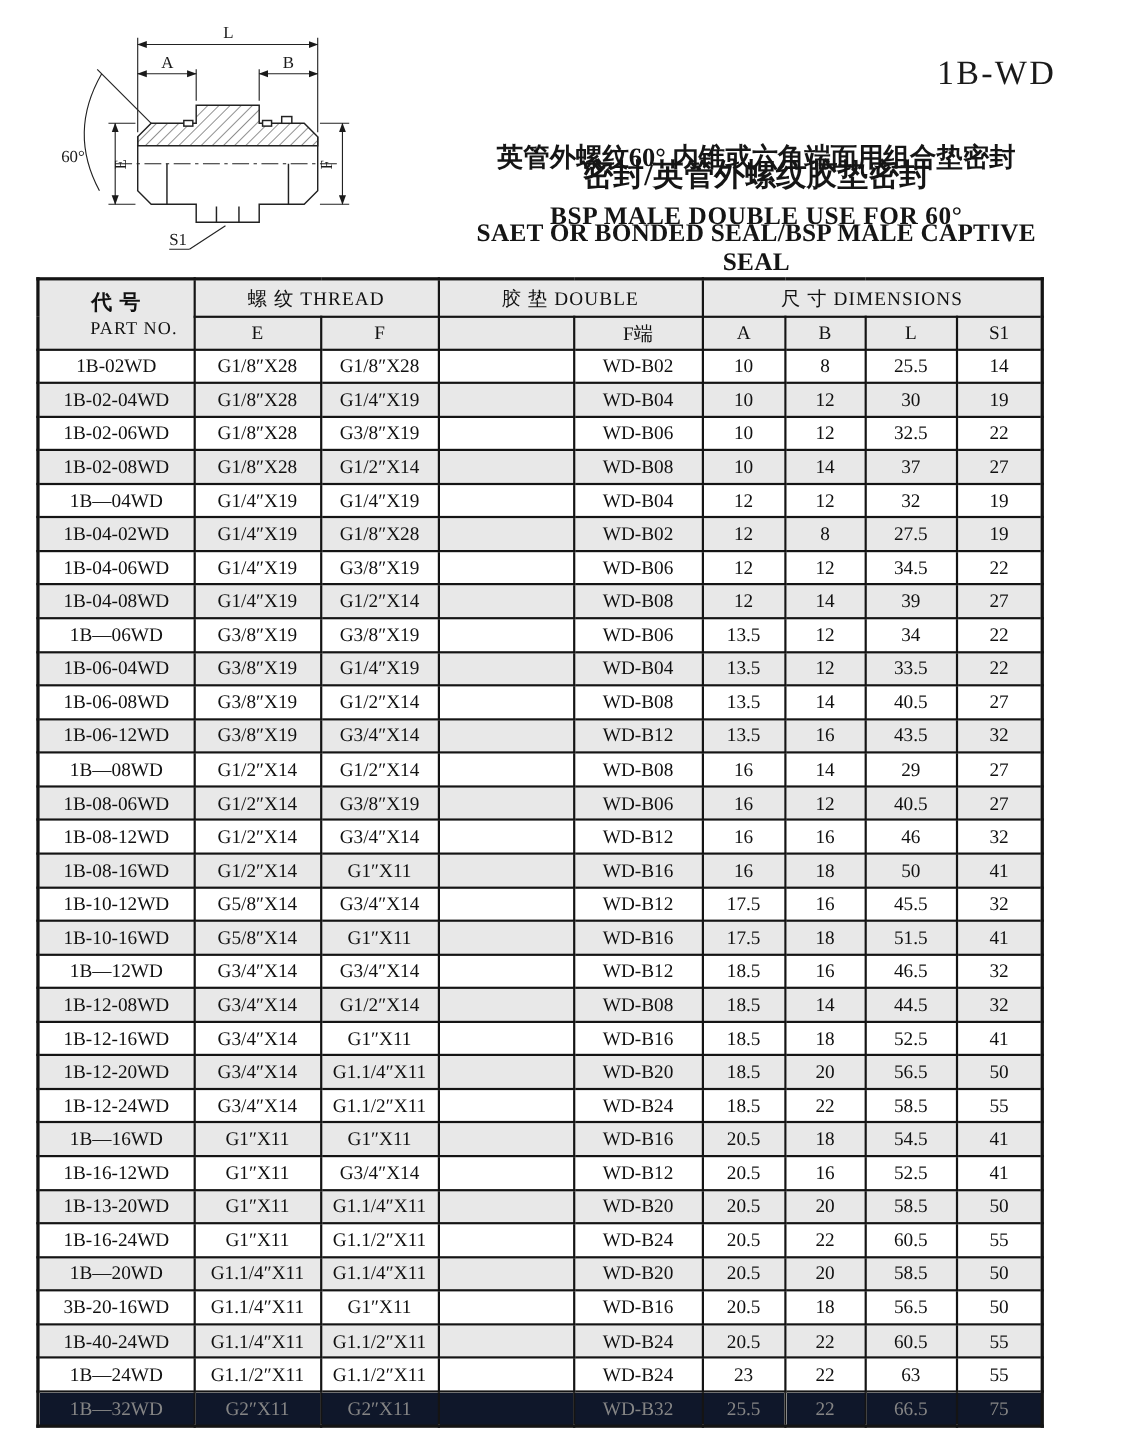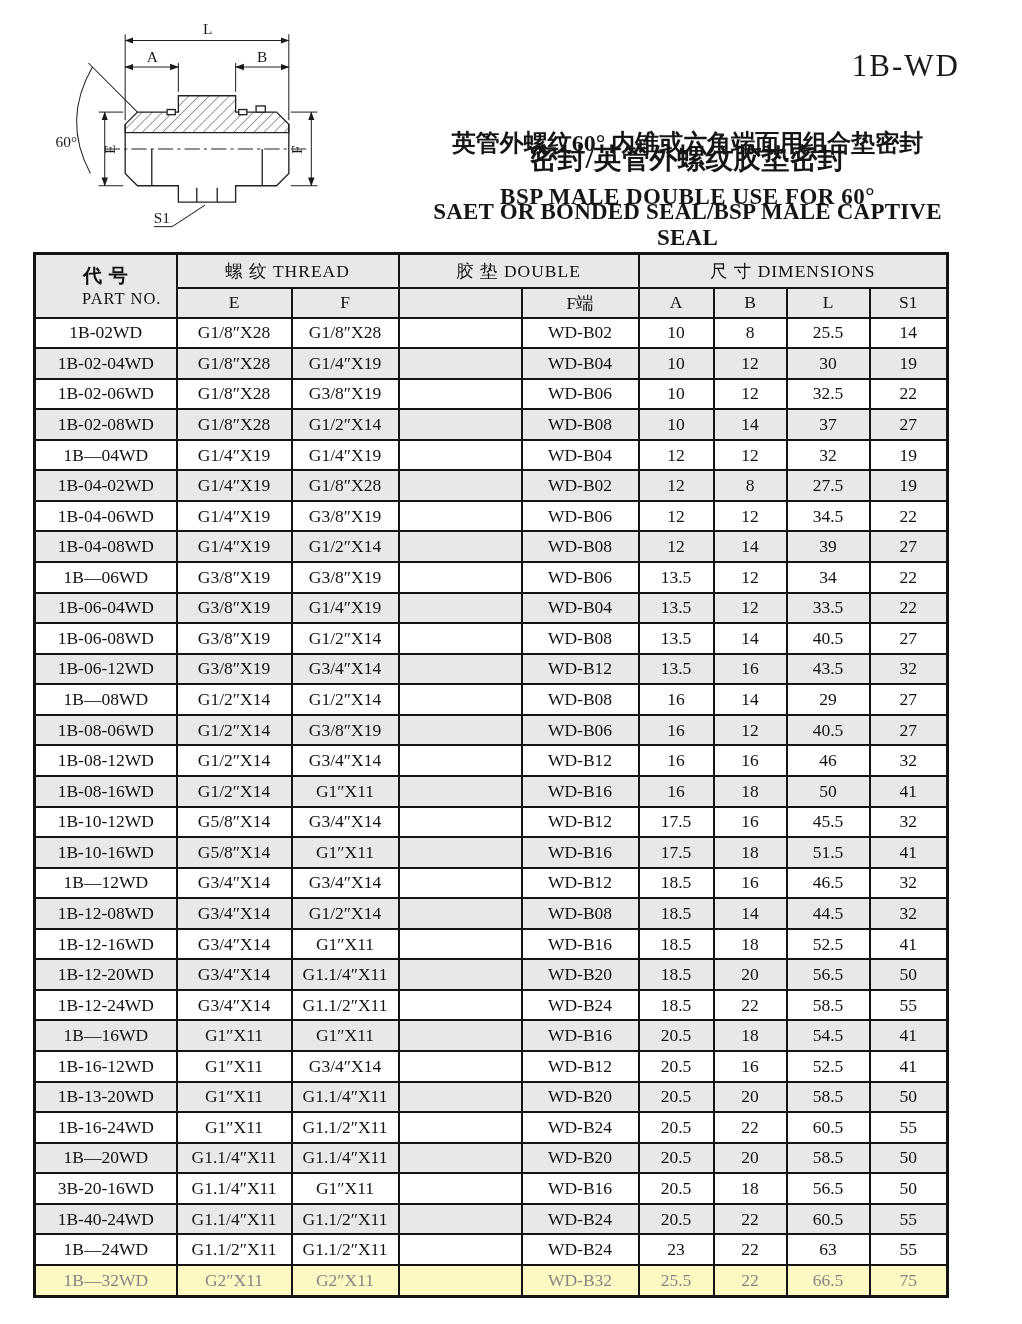--- a/index.html
+++ b/index.html
@@ -29,21 +29,21 @@
     padding:0;font-size:17.5px;font-weight:normal;overflow:hidden;white-space:nowrap;
   }
   .spec-table thead th{background:#e8e8e8;}
   .spec-table thead tr.h1{height:34px;}
   .spec-table thead tr.h2{height:30px;}
   .hdr-cn{font-size:19px;font-weight:bold;letter-spacing:1px;}
   .hdr-en{font-size:16.5px;letter-spacing:1px;}
   .part-head .hdr-cn{display:block;line-height:1.4;}
   .part-head .hdr-en{display:block;line-height:1.1;margin-left:32px;}
   .spec-table tbody tr.alt td{background:#e8e8e8;}
-  .spec-table tbody tr.ghost td{color:#858585;background:#fef9c3;}
+  .spec-table tbody tr.ghost td{color:#858585;background:#0f172a;}
   .spec-table{border:3px solid #141414;}
 </style>
 </head>
 <body>
 
 <div class="drawing">
   <svg viewBox="0 0 300 220">
     <defs>
       <pattern id="hatch" width="7" height="7" patternTransform="rotate(45)" patternUnits="userSpaceOnUse">
         <line x1="0" y1="0" x2="0" y2="7" stroke="#3a3a3a" stroke-width="1"></line>

